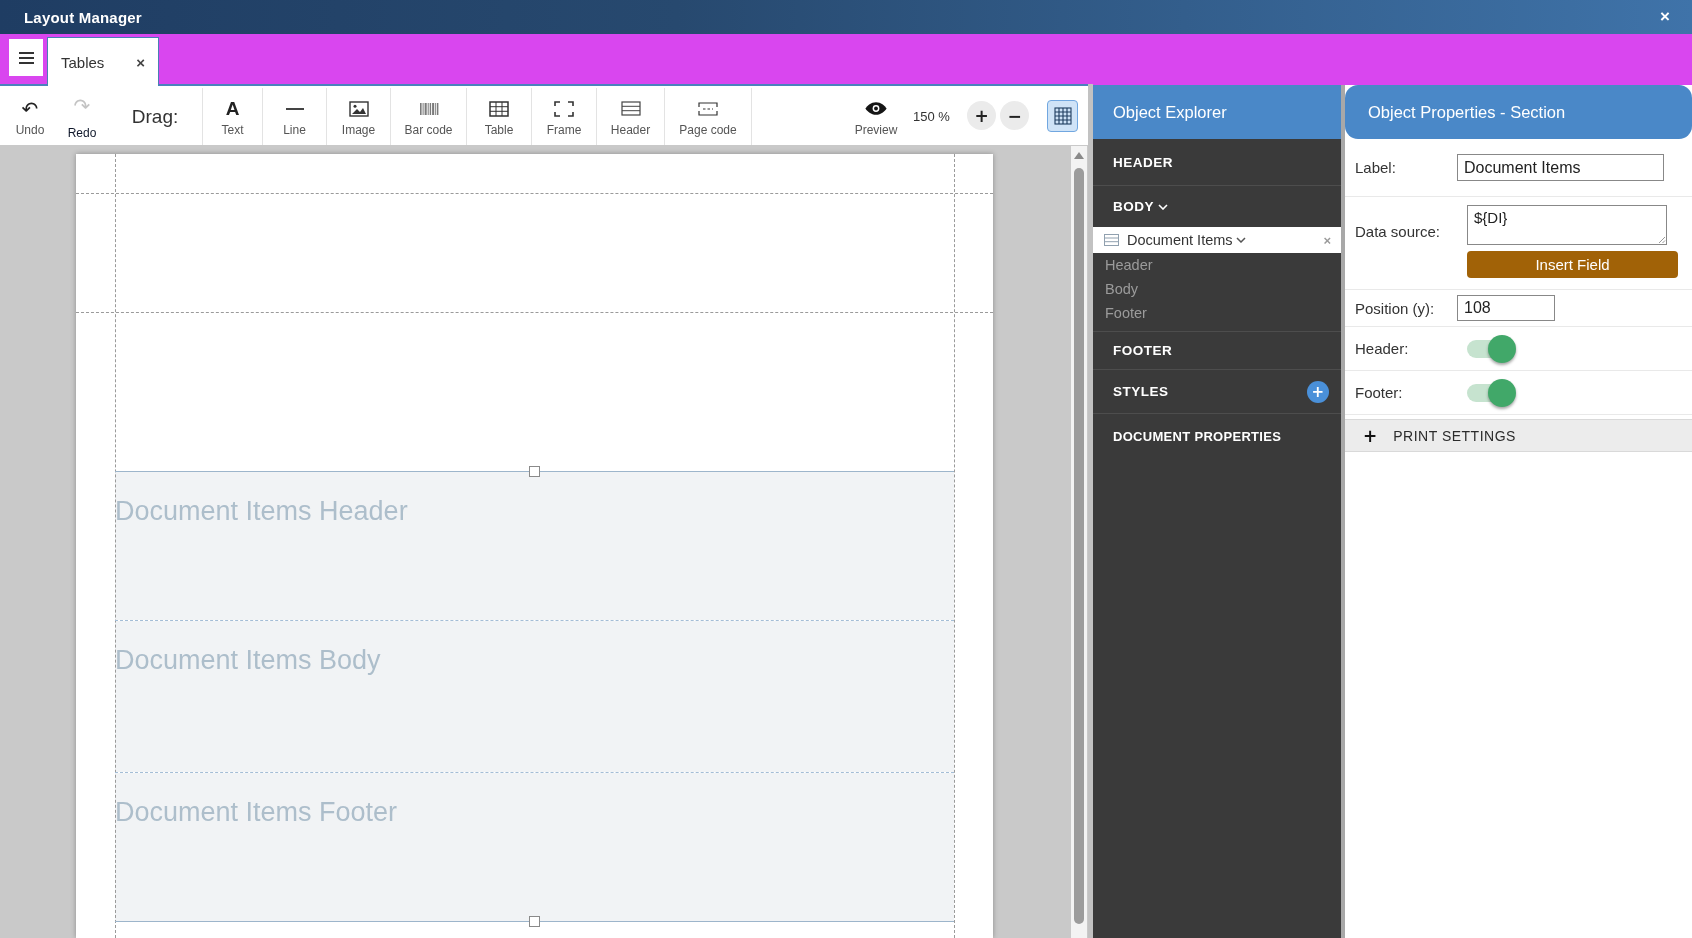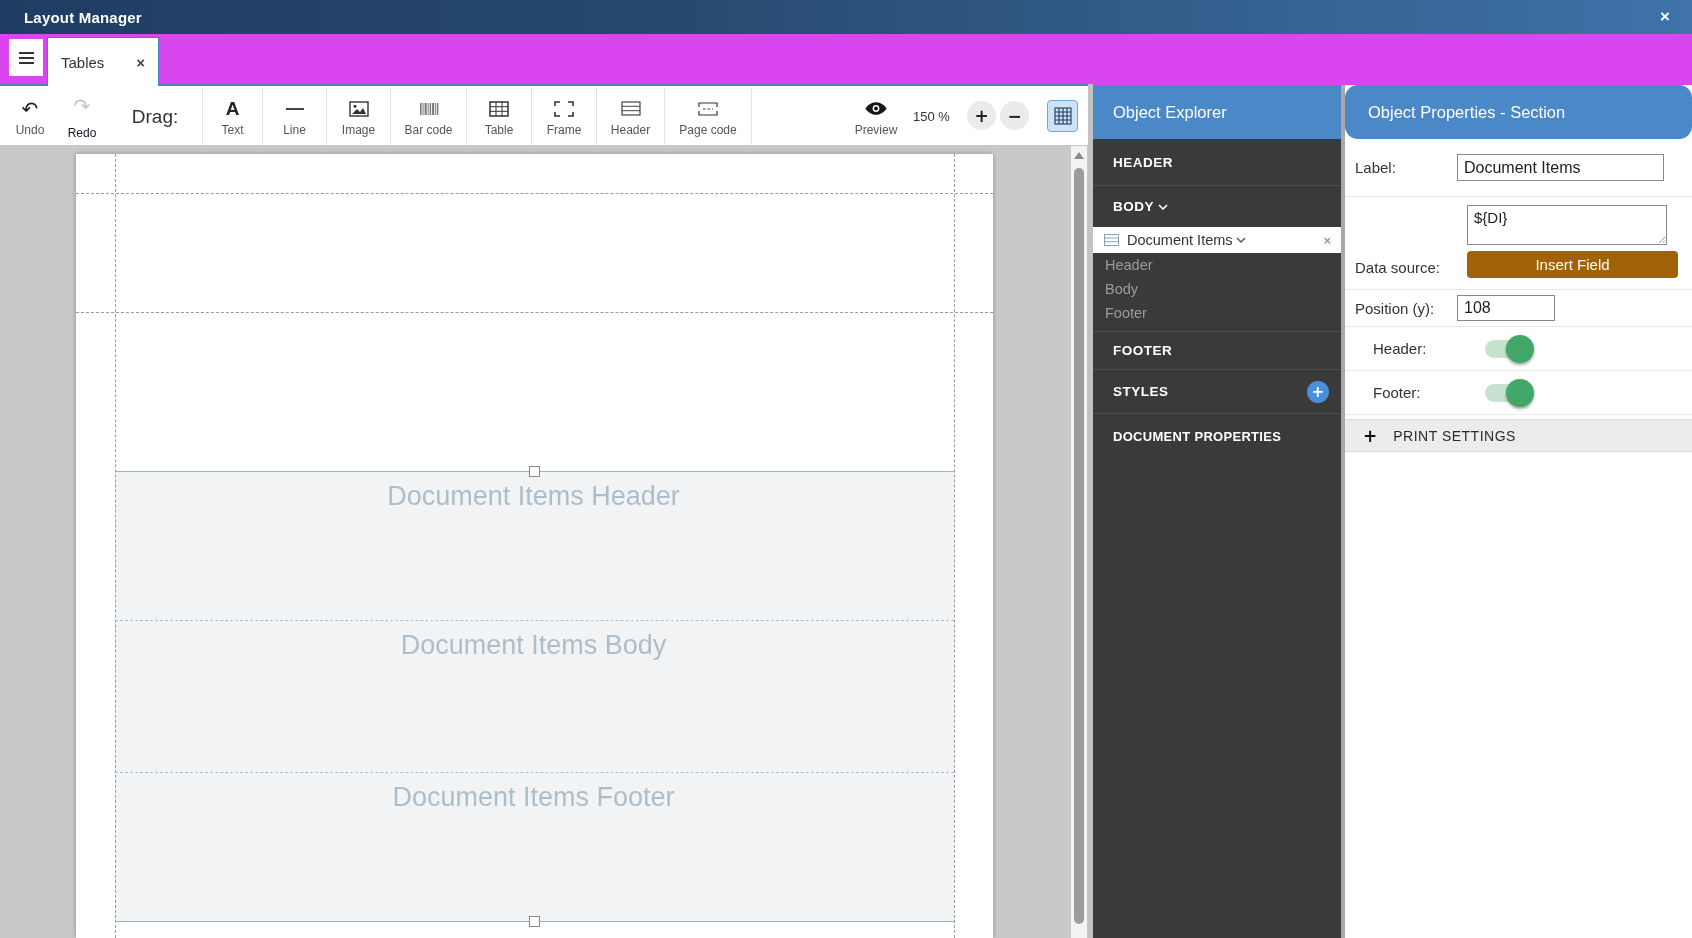--- a/index.html
+++ b/index.html
@@ -54,21 +54,21 @@
   .curved { font-family:"DejaVu Sans", sans-serif; font-size:20px; line-height:20px; }
   .curved.on { color:#222; } .curved.off { color:#c4c4c4; }
 
   
   .canvas { position:absolute; left:0; top:145px; width:1088px; height:793px; background:#c9c9c9; overflow:hidden; }
   .page { position:absolute; left:76px; top:9px; width:917px; height:784px; background:#fff;
     box-shadow:0 0 5px rgba(0,0,0,.3); }
   .vguide { position:absolute; top:0; height:784px; border-left:1px dashed #9a9a9a; }
   .hguide { position:absolute; left:0; width:917px; border-top:1px dashed #9a9a9a; }
   .sec-fill { position:absolute; left:39px; width:839px; background:#f1f3f5; cursor:pointer; }
-  .sec-label { text-align:center; padding:9px 2px 0 0; font-size:27px; color:#adbecb; white-space:nowrap; }
+  .sec-label { text-align:left; padding:9px 2px 0 0; font-size:27px; color:#adbecb; white-space:nowrap;margin-top:15px; }
   .sec-solid { position:absolute; left:39px; width:839px; border-top:1px solid #9db5cb; }
   .sec-dashed { position:absolute; left:39px; width:839px; border-top:1px dashed #a4bdd6; }
   .handle { position:absolute; width:11px; height:11px; background:#fff; border:1px solid #8a8a8a; cursor:ns-resize; }
 
   .vscroll { position:absolute; left:1071px; top:146px; width:16px; height:792px; background:#f3f3f3; }
   .vscroll .arrow-up { position:absolute; left:3px; top:6px; width:0; height:0;
     border-left:5px solid transparent; border-right:5px solid transparent; border-bottom:7px solid #8a8a8a; cursor:pointer; }
   .vscroll .thumb { position:absolute; left:3px; top:22px; width:10px; height:756px; background:#9c9c9c; border-radius:6px; cursor:grab; }
 
   
@@ -100,31 +100,31 @@
   
   .props { position:absolute; left:1345px; top:85px; width:347px; height:853px; background:#fff; }
   .props .panel-header { padding-left:23px;border-radius:13px; }
   .prow { position:relative; border-bottom:1px solid #e9e9e9; display:flex; align-items:center; }
   .plabel { width:112px; padding-left:10px; font-size:15px; color:#333; flex:none; }
   .pinput { height:27px; border:1px solid #888; font-size:16px; color:#222; padding:0 6px;
     font-family:"Liberation Sans", sans-serif; }
   .row-label { height:58px; }
   .row-label .pinput { width:207px; }
   .row-ds { height:93px; }
-  .row-ds .plabel { position:absolute; left:0; top:26px;margin-top:36px; }
+  .row-ds .plabel { position:absolute; left:0; top:26px; }
   .ds-area { position:absolute; left:122px; top:8px; width:200px; height:40px; border:1px solid #888;
     font-size:15px; color:#222; padding:3px 6px; resize:none; font-family:"Liberation Sans", sans-serif;
     overflow:hidden; }
   .ds-grip { position:absolute; left:312px; top:38px; }
   .insert-btn { position:absolute; left:122px; top:54px; width:211px; height:27px; background:#a16207;
     border:none; border-radius:4px; color:#fff; font-size:15px; cursor:pointer;
     font-family:"Liberation Sans", sans-serif; }
   .row-pos { height:37px; }
   .row-pos .pinput { width:98px; height:26px; }
-  .row-toggle { height:44px;padding-left:18px; }
+  .row-toggle { height:44px; }
   .toggle { position:relative; margin-left:10px; width:46px; height:18px; border-radius:9px;
     background:#c6e3cf; cursor:pointer; }
   .toggle .knob { position:absolute; right:-3px; top:-5px; width:28px; height:28px; border-radius:50%;
     background:#41a869; box-shadow:0 2px 3px rgba(0,0,0,.35); }
   .print-band { margin-top:4px; height:33px; background:#ececec; border-top:1px solid #d9d9d9;
     border-bottom:1px solid #d9d9d9; display:flex; align-items:center; cursor:pointer; }
   .print-band .plus { margin-left:18px; font-size:17px; font-weight:700; color:#111;
     font-family:"DejaVu Sans", sans-serif; }
   .print-band .ptext { margin-left:16px; font-size:14px; letter-spacing:.5px; color:#2b2b2b; }
 

